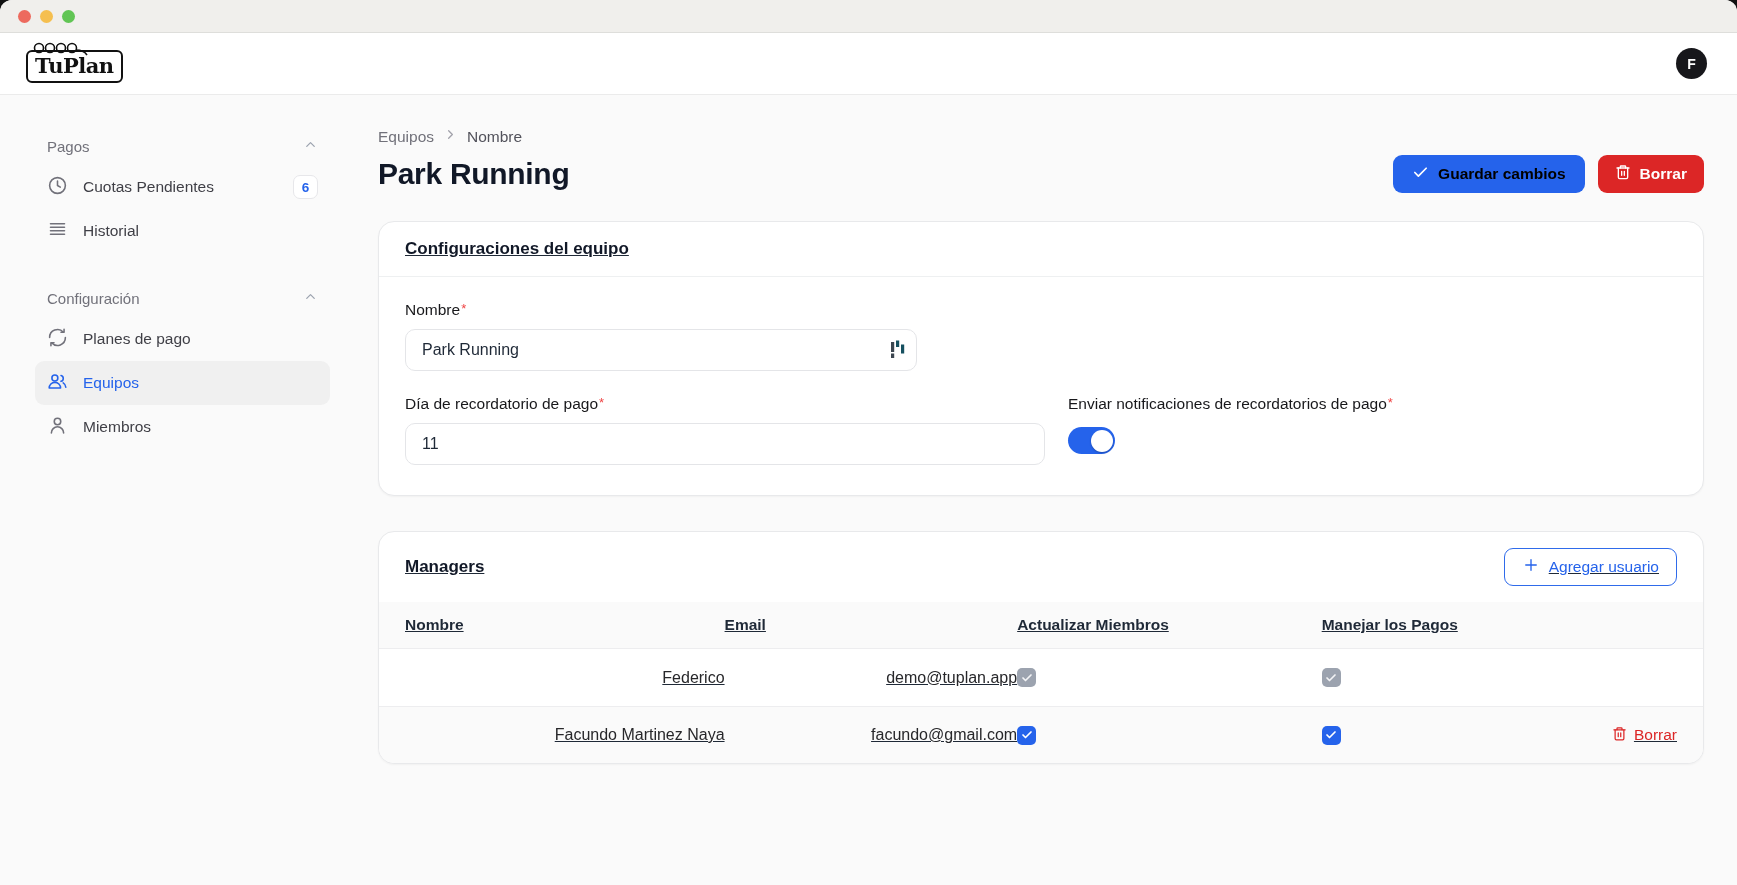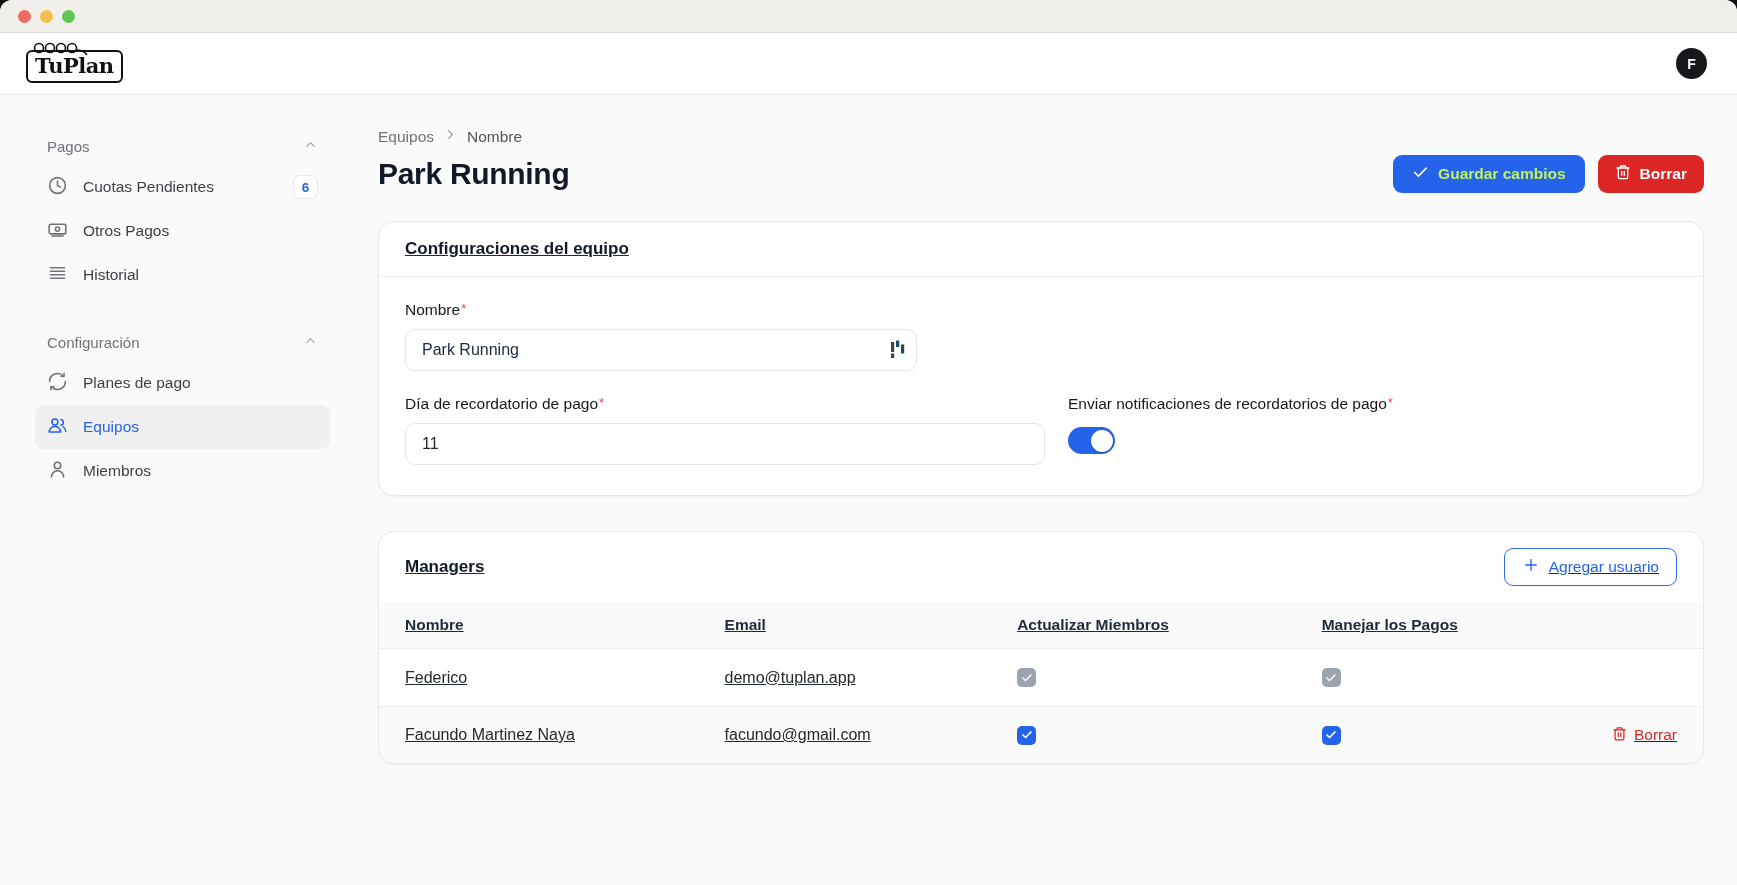--- a/index.html
+++ b/index.html
@@ -40,21 +40,21 @@
   
   .main { flex:1; padding:32px 33px 0 48px; overflow:hidden; }
   .breadcrumb { display:flex; align-items:center; gap:9px; font-size:15.5px; }
   .crumb { color:#71717a; cursor:pointer; }
   .crumb.current { color:#52525b; cursor:default; }
   .breadcrumb svg { color:#a1a1aa; }
   .title-row { display:flex; align-items:center; justify-content:space-between; margin-top:9px; }
   .page-title { font-size:30px; font-weight:700; color:#111827; letter-spacing:-0.3px; }
   .actions { display:flex; gap:13px; }
   .btn { height:38px; border:none; border-radius:9px; display:flex; align-items:center; gap:9px; font-size:15.5px; font-weight:600; font-family:inherit; cursor:pointer; }
-  .btn-primary { background:#2563eb; color:#bef264; padding:0 19px; }
+  .btn-primary { background:#2563eb; color:#000000; padding:0 19px; }
   .btn-danger { background:#dc2626; color:#fff; padding:0 17px; }
   .btn-outline { background:#fff; color:#2563eb; border:1px solid #2f6bea; padding:0 17px; font-weight:500; }
 
   
   .card { background:#fff; border:1px solid #e8e9eb; border-radius:16px; box-shadow:0 1px 2px rgba(0,0,0,.04); margin-top:28px; overflow:hidden;text-decoration:underline; }
   .card-head { padding:17px 26px; border-bottom:1px solid #eef0f1; display:flex; align-items:center; justify-content:space-between; }
   .card-title { font-size:17px; font-weight:700; color:#111827; }
   .card-body { padding:24px 26px 30px 26px; }
   .form-grid { display:grid; grid-template-columns:640px 1fr; column-gap:23px; row-gap:24px; }
   .field-label { font-size:15.5px; color:#18181b; margin-bottom:10px; display:inline-block; }
@@ -68,21 +68,21 @@
   .toggle { width:47px; height:27px; border-radius:14px; background:#d1d5db; position:relative; cursor:pointer; margin-top:4px; }
   .toggle.on { background:#2563eb; }
   .toggle .knob { position:absolute; top:2.5px; left:2.5px; width:22px; height:22px; border-radius:50%; background:#fff; box-shadow:0 1px 2px rgba(0,0,0,.25); }
   .toggle.on .knob { left:auto; right:2.5px; }
 
   
   .trow { display:grid; grid-template-columns:26.1% 22.1% 23% 19.5% 1fr; align-items:center; }
   .trow > div:first-child { padding-left:26px; }
   .trow > div:last-child { padding-right:26px; }
   .thead { height:47px; background:#fafafa; border-bottom:1px solid #ededef; font-size:15.5px; font-weight:600; color:#1f2937; }
-  .tr { height:57px; font-size:16px; color:#27272a; background:#fff; }
+  .tr { height:57px; font-size:16px; color:#27272a; background:#fff;text-align:right; }
   .tr + .tr { border-top:1px solid #ededef; }
   .tr.alt { background:#fafafa; }
   .cbx { width:19px; height:19px; border-radius:5px; background:#fff; border:1px solid #d1d5db; display:flex; align-items:center; justify-content:center; cursor:pointer; }
   .cbx.checked { background:#2563eb; border:none; }
   .cbx.checked.disabled { background:#9ca3af; cursor:default; }
   .cbx svg { display:none; }
   .cbx.checked svg { display:block; }
   .delete-link { display:flex; align-items:center; justify-content:flex-end; gap:7px; color:#dc2626; font-size:15.5px; font-weight:500; cursor:pointer; }
 </style>
 </head>
@@ -132,30 +132,20 @@
           <span>
             <svg width="21" height="21" viewBox="0 0 24 24" fill="none" stroke="currentColor" stroke-width="1.8" stroke-linecap="round" stroke-linejoin="round">
                 <circle cx="12" cy="12" r="9"></circle>
                 <path d="M12 7v5l3.2 1.9"></path>
               </svg>
           </span>
           <span class="grow">Cuotas Pendientes</span>
           <span class="badge">6</span>
         </div>
 
-        <div class="side-item">
-          <span>
-            <svg width="21" height="21" viewBox="0 0 24 24" fill="none" stroke="currentColor" stroke-width="1.8" stroke-linecap="round" stroke-linejoin="round">
-                <rect x="2.5" y="6" width="19" height="11" rx="2"></rect>
-                <circle cx="12" cy="11.5" r="2.4"></circle>
-                <path d="M5.5 19.5h13"></path>
-              </svg>
-          </span>
-          <span class="grow">Otros Pagos</span>
-        </div>
 
         <div class="side-item">
           <span>
             <svg width="21" height="21" viewBox="0 0 24 24" fill="none" stroke="currentColor" stroke-width="1.8" stroke-linecap="round">
                 <path d="M4 5.5h16M4 9.5h16M4 13.5h16M4 17.5h16"></path>
               </svg>
           </span>
           <span class="grow">Historial</span>
         </div>
 

